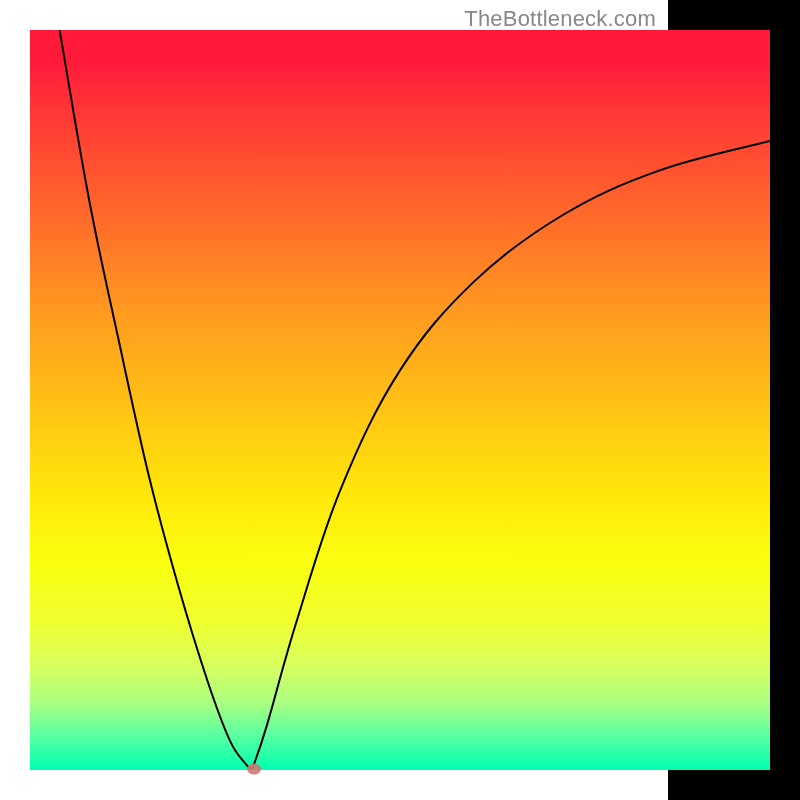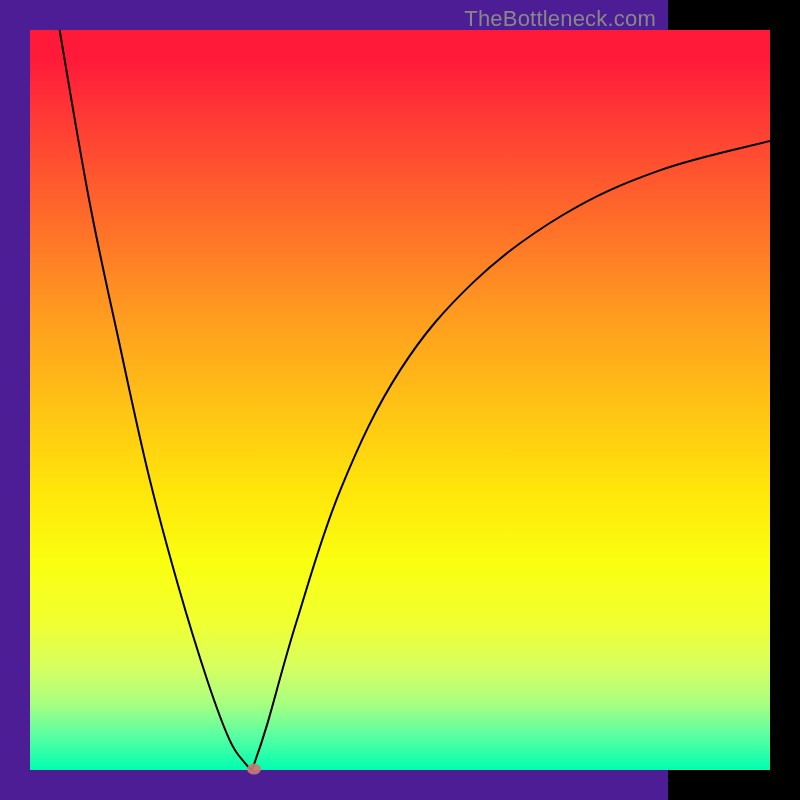--- a/index.html
+++ b/index.html
@@ -8,21 +8,21 @@
     width: 800px;
     height: 800px;
     overflow: hidden;
     background: #000;
     font-family: Arial, Helvetica, sans-serif;
   }
   .chart-container {
     position: relative;
     width: 668px;
     height: 800px;
-    background: #4c1d95;
+    background: #ffffff;
   }
   .plot-area {
     position: absolute;
     left: 30px;
     top: 30px;
     width: 740px;
     height: 740px;
     background: linear-gradient(to bottom,
       #ff1a3a 0%,
       #ff1a3a 4%,

